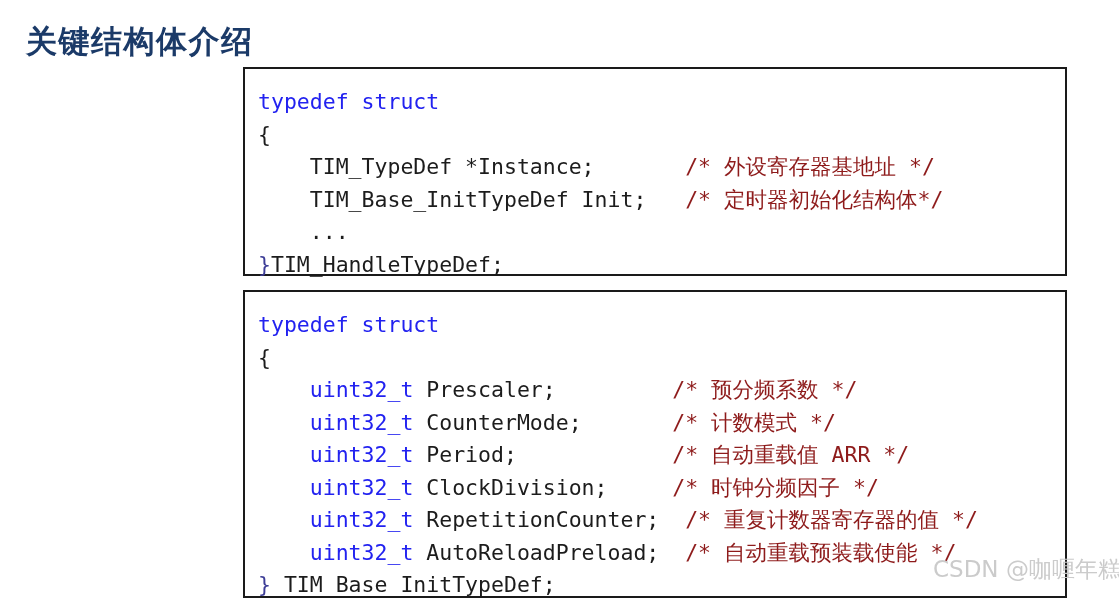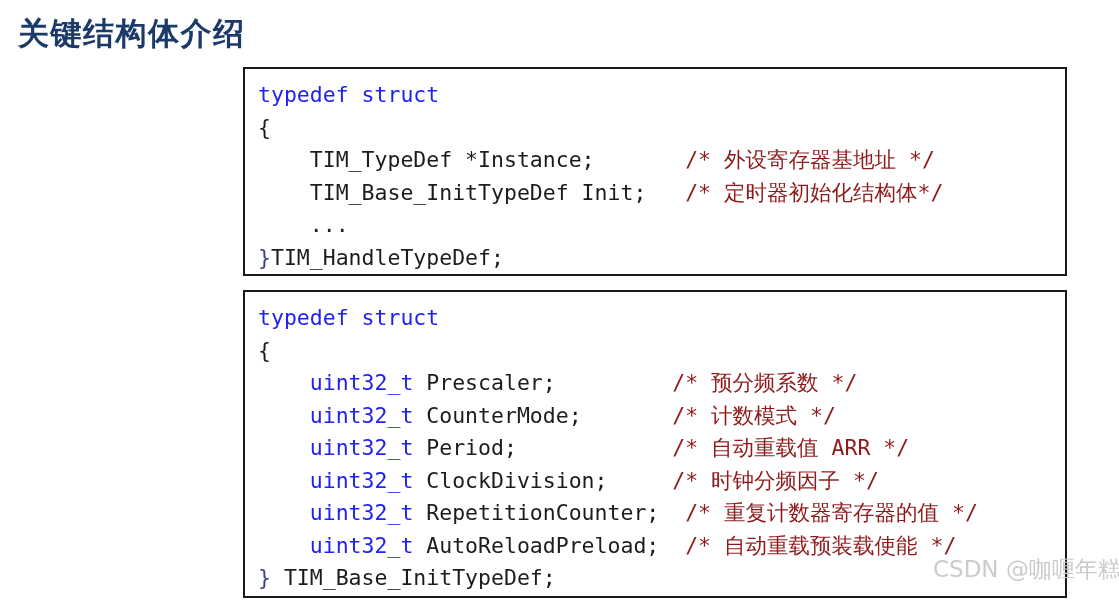--- a/index.html
+++ b/index.html
@@ -19,41 +19,41 @@
   body {
     width: 1119px; height: 612px;
     position: relative;
     overflow: hidden;
     background: var(--background);
     font-family: "Liberation Sans", sans-serif;
   }
   .page-title {
     position: absolute;
     left: 10px; top: 5px;
-    margin: 8px;
+    margin: 16px;
     font-size: 31px;
     font-weight: bold;
     letter-spacing: 1.5px;
     color: var(--title);
     font-family: Liberation Serif, serif;
     white-space: nowrap;
     text-align: right;
   }
   .code-box {
     position: absolute;
     left: 243px;
     width: 824px;
     border: 2px solid var(--border);
     background: var(--background);
   }
   .code-box.box-0 { top: 67px;  height: 209px; }
   .code-box.box-1 { top: 290px; height: 308px; }
   .code-pre {
     margin: 0;
-    padding: 10px 0 0 13px;
+    padding: 17px 0 0 13px;
     font-family: "DejaVu Sans Mono", "Liberation Mono", monospace;
     font-size: 21.5px;
     line-height: 32.5px;
   }
   .code-line { white-space: pre; }
   .seg-keyword { color: var(--keyword); }
   .seg-plain   { color: var(--plain); }
   .seg-comment { color: var(--comment); text-align: right; }
   .seg-brace   { color: var(--brace); }
   .watermark {

